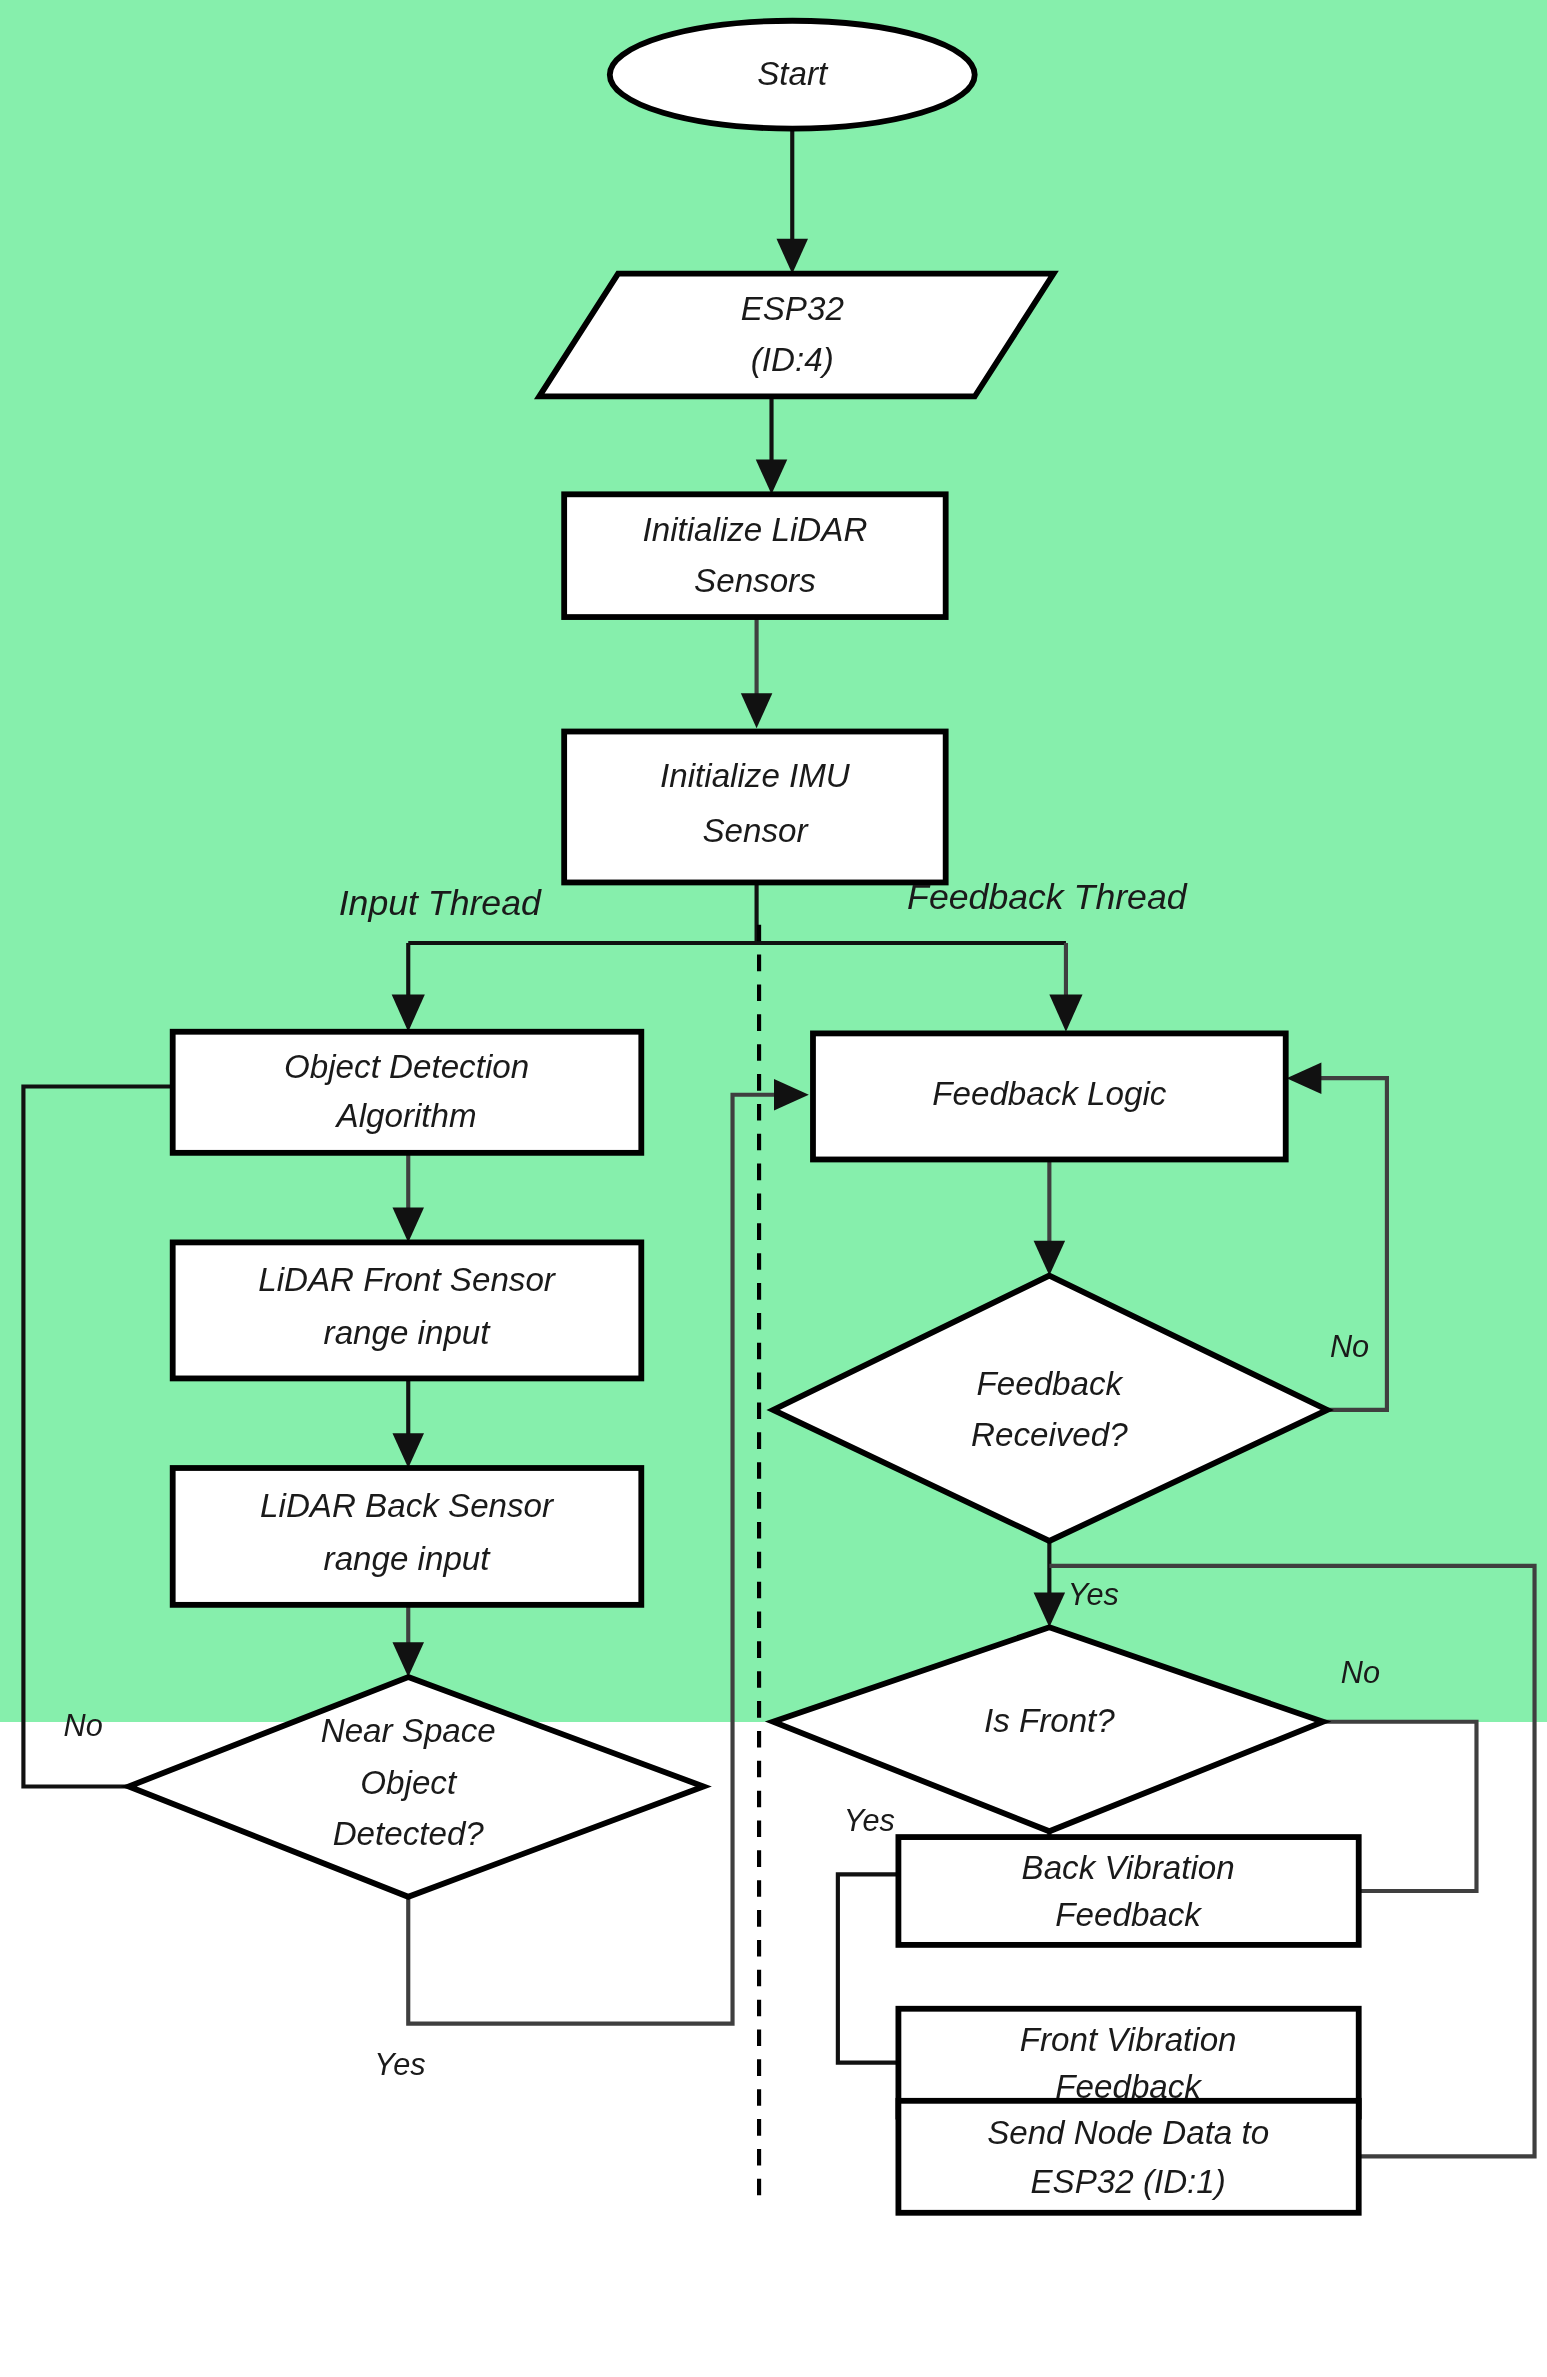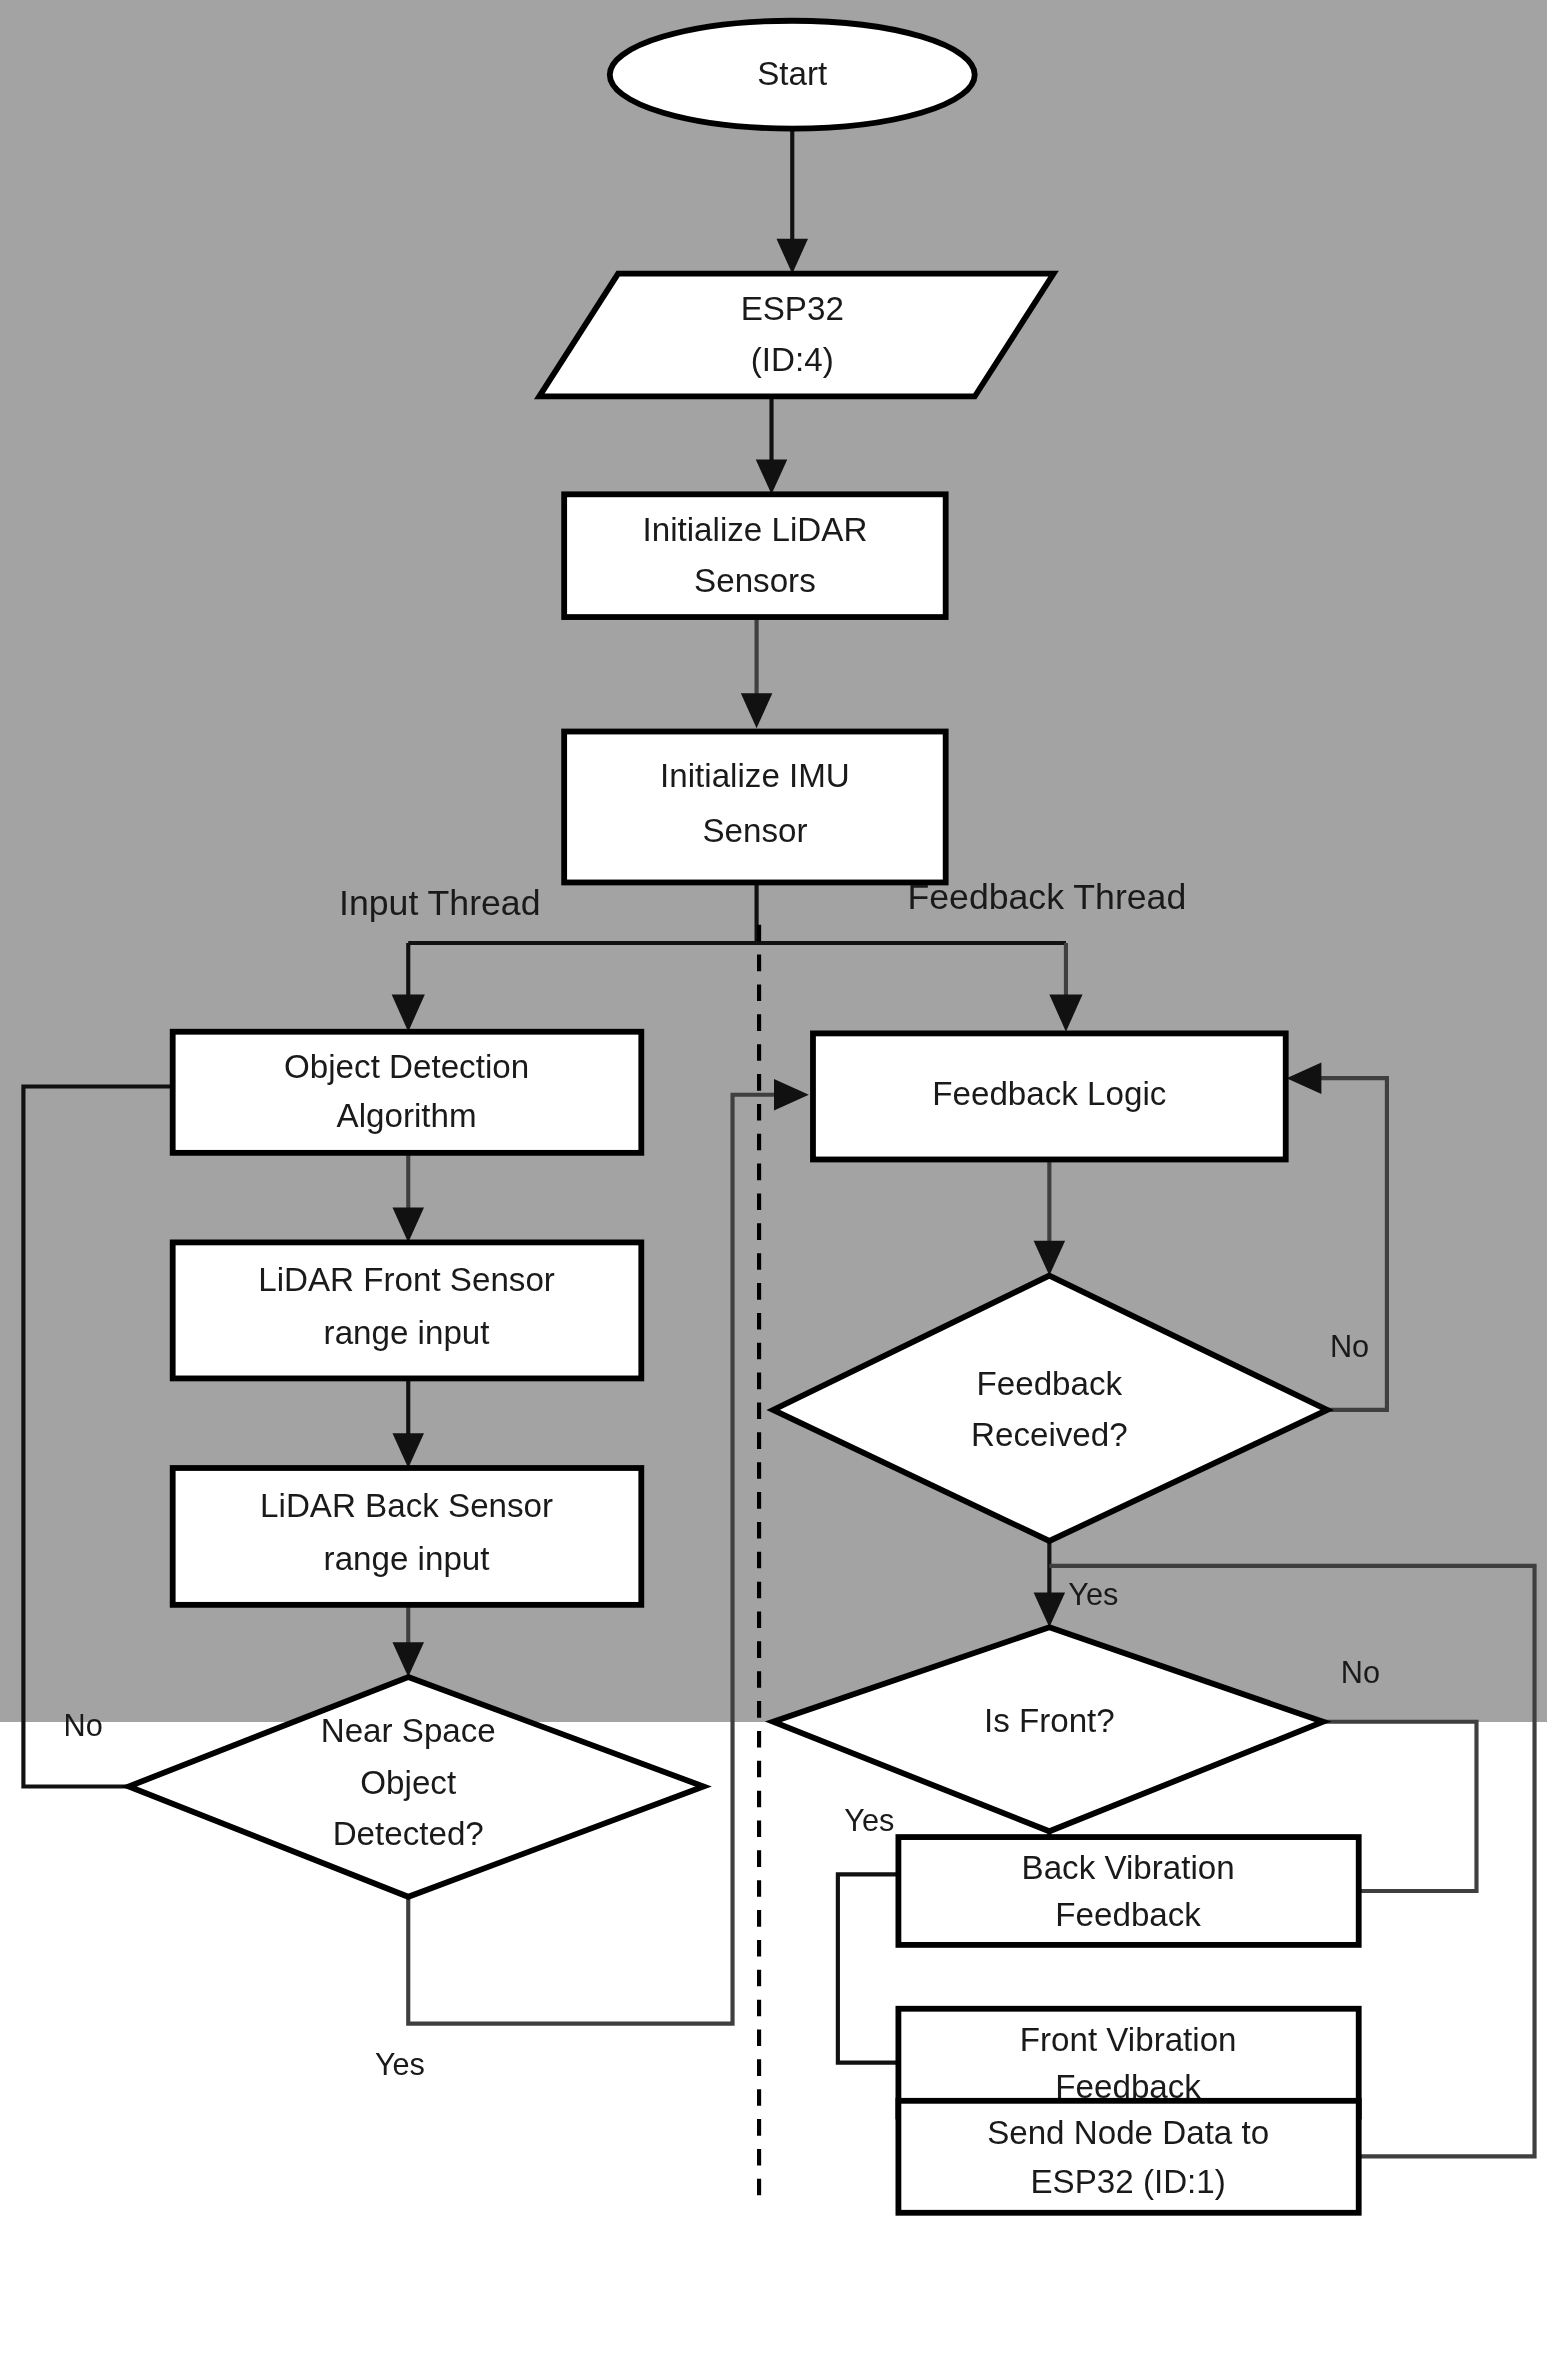--- a/index.html
+++ b/index.html
@@ -10,21 +10,22 @@
   body {
     width: 1548px;
     height: 2377px;
     font-family: "Liberation Sans", sans-serif;
     overflow: hidden;
   }
   #flowchart-root {
     position: relative;
     width: 1548px;
     height: 1722px;
-    background: #a3a3a3;
+    background: #86efac;
+    font-style: italic;
   }
   svg#flow-svg {
     position: absolute;
     top: 0;
     left: 0;
     width: 1548px;
     height: 2377px;
     display: block;
   }
   .node-shape {

